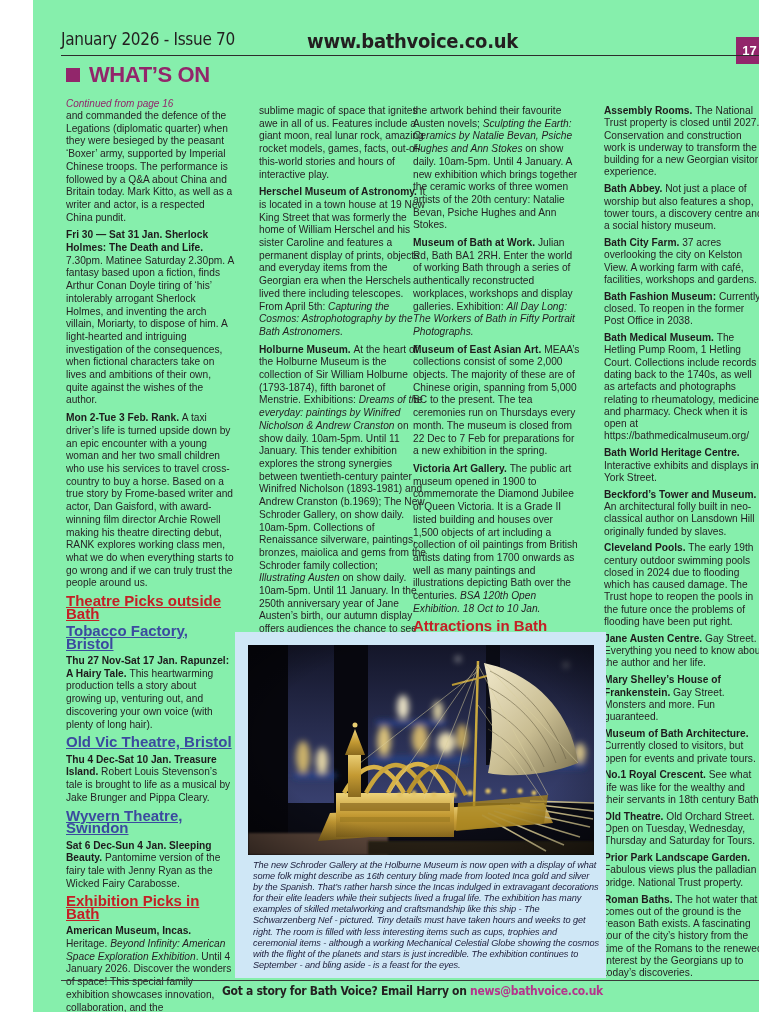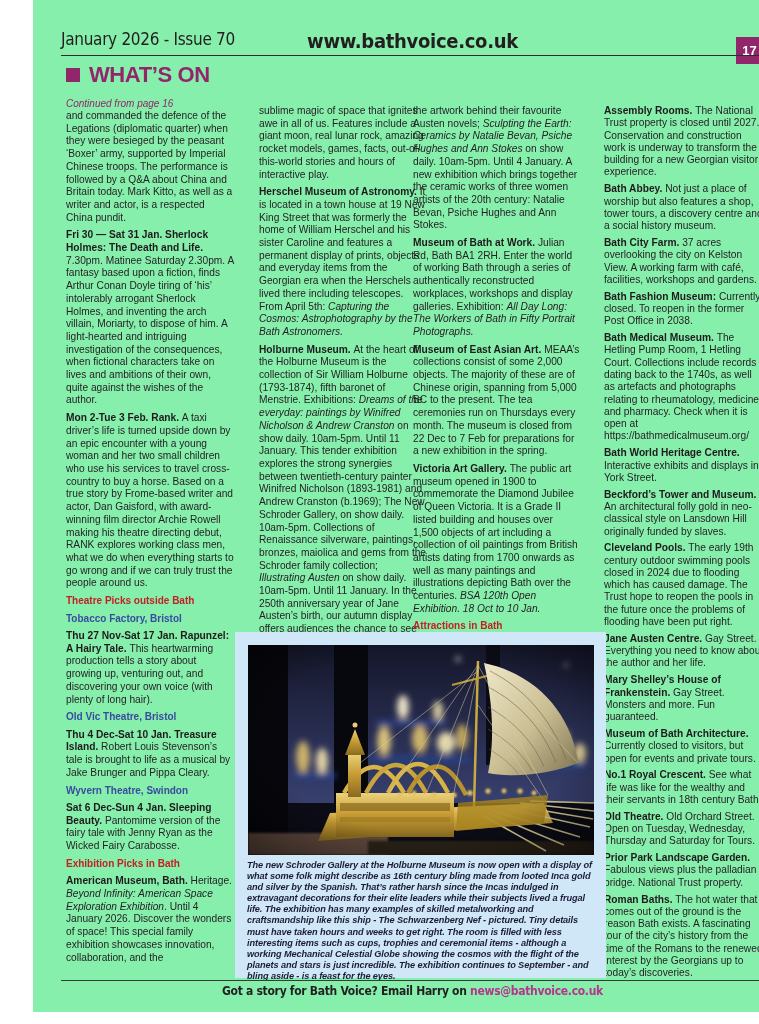--- a/index.html
+++ b/index.html
@@ -20,32 +20,32 @@
   .continued{position:absolute;left:33px;top:98px;color:#92266b;font-style:italic;font-size:10px;}
 
   
   .col{position:absolute;font-size:10.2px;line-height:12.7px;}
   #col1{left:33px;top:110px;width:168px;}
   #col2{left:226px;top:105px;width:168px;}
   #col3{left:380px;top:105px;width:168px;}
   #col4{left:571px;top:105px;width:160px;line-height:12.3px;}
   .col p{margin:0 0 5px 0;}
   #col4 p{margin-bottom:4.5px;}
-  .col h4{margin:1px 0 5px 0;font-size:10px;line-height:12.5px;}
+  .col h4{margin:1px 0 5px 0;font-size:15px;line-height:12.5px;text-decoration:underline;}
   .col h4.red{color:#c32026;}
   .col h4.blue{color:#3b4a9f;}
   .col b{font-weight:700;color:#1e1a1c;text-align:right;}
   .col i{font-style:italic;}
 
   
   .panel{position:absolute;left:202px;top:632px;width:371px;height:346px;background:#cfe7f6;}
   .photo{position:absolute;left:13px;top:13px;width:346px;height:210px;background:#0b0c16;}
   .photo svg{display:block;width:100%;height:100%;}
-  .caption{position:absolute;left:12px;top:228px;width:348px;font-size:9.2px;line-height:11.1px;
-           font-weight:700;font-style:italic;color:#1c1c3a;letter-spacing:-0.1px;}
+  .caption{position:absolute;left:18px;top:228px;width:348px;font-size:9.2px;line-height:11.1px;
+           font-weight:400;font-style:italic;color:#1c1c3a;letter-spacing:-0.1px;}
 
   
   .ftr-line{position:absolute;left:28px;right:28px;top:980px;border-top:1.6px solid #3a3a3a;}
   .ftr{position:absolute;left:0;right:0;top:984px;text-align:center;font-size:12px;font-weight:700;color:#231f20;}
   .ftr .email{color:#b5348c;}
 </style>
 </head>
 <body>
 
 <div class="page">
@@ -66,42 +66,42 @@
       <p><b>Fri 30 — Sat 31 Jan. Sherlock Holmes: The Death and Life. </b><span>7.30pm. Matinee Saturday 2.30pm. A fantasy based upon a fiction, finds Arthur Conan Doyle tiring of ‘his’ intolerably arrogant Sherlock Holmes, and inventing the arch villain, Moriarty, to dispose of him. A light-hearted and intriguing investigation of the consequences, when fictional characters take on lives and ambitions of their own, quite against the wishes of the author.</span></p>
       <p><b>Mon 2-Tue 3 Feb. Rank. </b><span>A taxi driver’s life is turned upside down by an epic encounter with a young woman and her two small children who use his services to travel cross-country to buy a horse. Based on a true story by Frome-based writer and actor, Dan Gaisford, with award-winning film director Archie Rowell making his theatre directing debut, RANK explores working class men, what we do when everything starts to go wrong and if we can truly trust the people around us.</span></p>
       <h4 class="red">Theatre Picks outside Bath</h4>
       <h4 class="blue">Tobacco Factory, Bristol</h4>
       <p><b>Thu 27 Nov-Sat 17 Jan. Rapunzel: A Hairy Tale. </b><span>This heartwarming production tells a story about growing up, venturing out, and discovering your own voice (with plenty of long hair).</span></p>
       <h4 class="blue">Old Vic Theatre, Bristol</h4>
       <p><b>Thu 4 Dec-Sat 10 Jan. Treasure Island. </b><span>Robert Louis Stevenson’s tale is brought to life as a musical by Jake Brunger and Pippa Cleary.</span></p>
       <h4 class="blue">Wyvern Theatre, Swindon</h4>
       <p><b>Sat 6 Dec-Sun 4 Jan. Sleeping Beauty. </b><span>Pantomime version of the fairy tale with Jenny Ryan as the Wicked Fairy Carabosse.</span></p>
       <h4 class="red">Exhibition Picks in Bath</h4>
-      <p><b>American Museum, Bath. </b><span>Heritage. </span><i>Beyond Infinity: American Space Exploration Exhibition</i><span>. Until 4 January 2026. Discover the wonders of space! This special family exhibition showcases innovation, collaboration, and the</span></p>
+      <p><b>American Museum, Incas. </b><span>Heritage. </span><i>Beyond Infinity: American Space Exploration Exhibition</i><span>. Until 4 January 2026. Discover the wonders of space! This special family exhibition showcases innovation, collaboration, and the</span></p>
     </div>
   <div class="col" id="col2">
       <p><span>sublime magic of space that ignites awe in all of us. Features include a giant moon, real lunar rock, amazing rocket models, games, facts, out-of-this-world stories and hours of interactive play.</span></p>
       <p><b>Herschel Museum of Astronomy. </b><span>It is located in a town house at 19 New King Street that was formerly the home of William Herschel and his sister Caroline and features a permanent display of prints, objects and everyday items from the Georgian era when the Herschels lived there including telescopes. From April 5th: </span><i>Capturing the Cosmos: Astrophotography by the Bath Astronomers.</i></p>
       <p><b>Holburne Museum. </b><span>At the heart of the Holburne Museum is the collection of Sir William Holburne (1793-1874), fifth baronet of Menstrie. Exhibitions: </span><i>Dreams of the everyday: paintings by Winifred Nicholson &amp; Andrew Cranston</i><span> on show daily. 10am-5pm. Until 11 January. This tender exhibition explores the strong synergies between twentieth-century painter Winifred Nicholson (1893-1981) and Andrew Cranston (b.1969); The New Schroder Gallery, on show daily. 10am-5pm. Collections of Renaissance silverware, paintings, bronzes, maiolica and gems from the Schroder family collection; </span><i>Illustrating Austen</i><span> on show daily. 10am-5pm. Until 11 January. In the 250th anniversary year of Jane Austen’s birth, our autumn display offers audiences the chance to see</span></p>
     </div>
   <div class="col" id="col3">
       <p><span>the artwork behind their favourite Austen novels; </span><i>Sculpting the Earth: Ceramics by Natalie Bevan, Psiche Hughes and Ann Stokes</i><span> on show daily. 10am-5pm. Until 4 January. A new exhibition which brings together the ceramic works of three women artists of the 20th century: Natalie Bevan, Psiche Hughes and Ann Stokes.</span></p>
       <p><b>Museum of Bath at Work. </b><span>Julian Rd, Bath BA1 2RH. Enter the world of working Bath through a series of authentically reconstructed workplaces, workshops and display galleries. Exhibition: </span><i>All Day Long: The Workers of Bath in Fifty Portrait Photographs.</i></p>
       <p><b>Museum of East Asian Art. </b><span>MEAA’s collections consist of some 2,000 objects. The majority of these are of Chinese origin, spanning from 5,000 BC to the present. The tea ceremonies run on Thursdays every month. The museum is closed from 22 Dec to 7 Feb for preparations for a new exhibition in the spring.</span></p>
       <p><b>Victoria Art Gallery. </b><span>The public art museum opened in 1900 to commemorate the Diamond Jubilee of Queen Victoria. It is a Grade II listed building and houses over 1,500 objects of art including a collection of oil paintings from British artists dating from 1700 onwards as well as many paintings and illustrations depicting Bath over the centuries. </span><i>BSA 120th Open Exhibition. 18 Oct to 10 Jan.</i></p>
       <h4 class="red">Attractions in Bath</h4>
     </div>
   <div class="col" id="col4">
       <p><b>Assembly Rooms. </b><span>The National Trust property is closed until 2027. Conservation and construction work is underway to transform the building for a new Georgian visitor experience.</span></p>
       <p><b>Bath Abbey. </b><span>Not just a place of worship but also features a shop, tower tours, a discovery centre and a social history museum.</span></p>
       <p><b>Bath City Farm. </b><span>37 acres overlooking the city on Kelston View. A working farm with café, facilities, workshops and gardens.</span></p>
       <p><b>Bath Fashion Museum: </b><span>Currently closed. To reopen in the former Post Office in 2038.</span></p>
       <p><b>Bath Medical Museum. </b><span>The Hetling Pump Room, 1 Hetling Court. Collections include records dating back to the 1740s, as well as artefacts and photographs relating to rheumatology, medicine and pharmacy. Check when it is open at https://bathmedicalmuseum.org/</span></p>
       <p><b>Bath World Heritage Centre. </b><span>Interactive exhibits and displays in York Street.</span></p>
-      <p><b>Beckford’s Tower and Museum. </b><span>An architectural folly gold in neo-classical style on Lansdown Hill originally funded by slaves.</span></p>
+      <p><b>Beckford’s Tower and Museum. </b><span>An architectural folly built in neo-classical author on Lansdown Hill originally funded by slaves.</span></p>
       <p><b>Cleveland Pools. </b><span>The early 19th century outdoor swimming pools closed in 2024 due to flooding which has caused damage. The Trust hope to reopen the pools in the future once the problems of flooding have been put right.</span></p>
       <p><b>Jane Austen Centre. </b><span>Gay Street. Everything you need to know about the author and her life.</span></p>
       <p><b>Mary Shelley’s House of Frankenstein. </b><span>Gay Street. Monsters and more. Fun guaranteed.</span></p>
       <p><b>Museum of Bath Architecture. </b><span>Currently closed to visitors, but open for events and private tours.</span></p>
       <p><b>No.1 Royal Crescent. </b><span>See what life was like for the wealthy and their servants in 18th century Bath.</span></p>
       <p><b>Old Theatre. </b><span>Old Orchard Street. Open on Tuesday, Wednesday, Thursday and Saturday for Tours.</span></p>
       <p><b>Prior Park Landscape Garden. </b><span>Fabulous views plus the palladian bridge. National Trust property.</span></p>
       <p><b>Roman Baths. </b><span>The hot water that comes out of the ground is the reason Bath exists. A fascinating tour of the city’s history from the time of the Romans to the renewed interest by the Georgians up to today’s discoveries.</span></p>
     </div>
 

